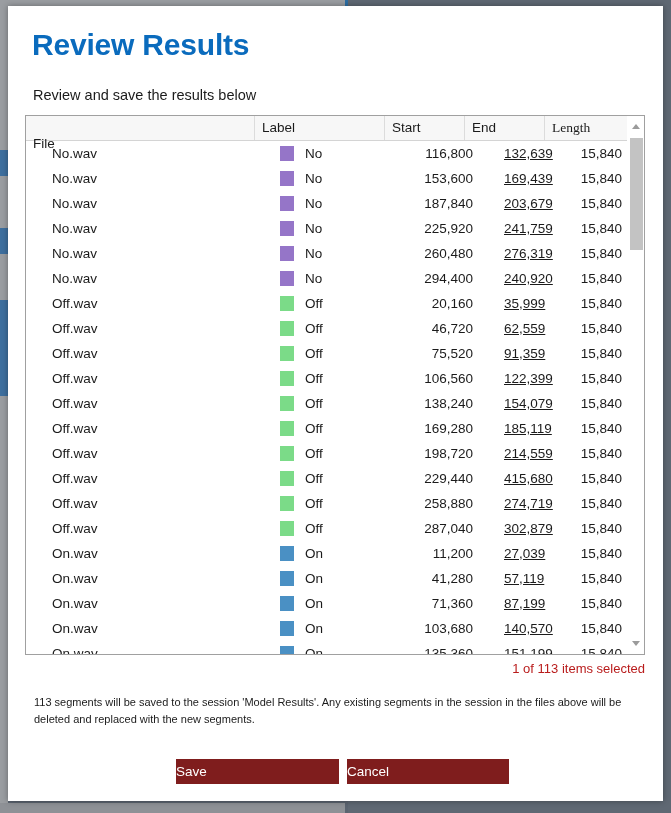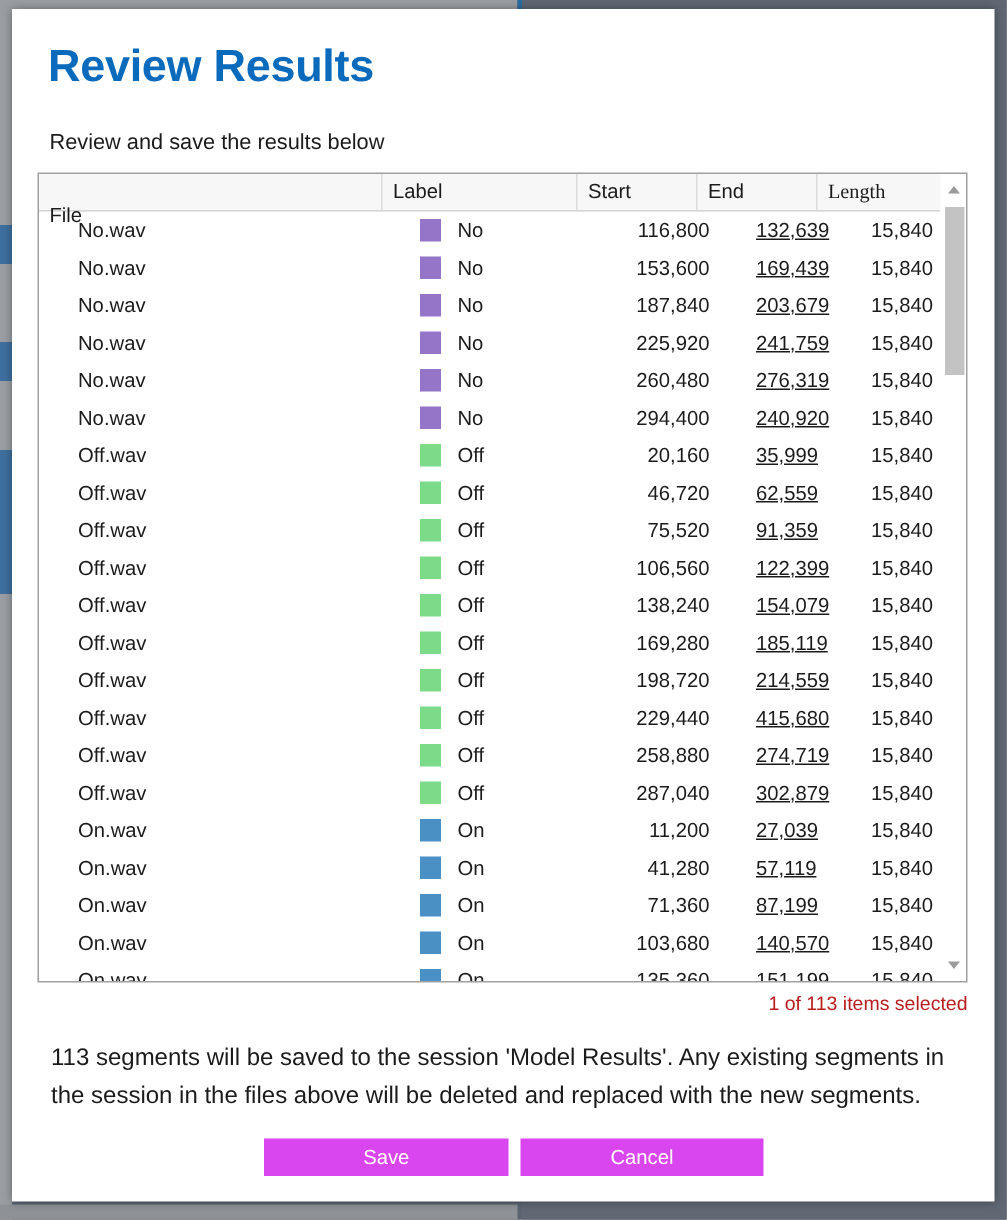--- a/index.html
+++ b/index.html
@@ -209,42 +209,42 @@
     color: #b91c1c;
     text-align: right;
   }
 
   
   .desc {
     position: absolute;
     left: 26px;
     top: 688px;
     width: 598px;
-    font-size: 16px;
+    font-size: 11px;
     line-height: 1.55;
     color: #1b1b1b;
   }
 
   
   .btn-row {
     position: absolute;
     left: 0;
     top: 753px;
     width: 655px;
     height: 30px;
   }
   .btn {
     position: absolute;
     top: 0;
     height: 25px;
     line-height: 25px;
-    background: #d946ef;
+    background: #7f1d1d;
     color: #ffffff;
     font-size: 13.5px;
-    text-align: center;
+    text-align: left;
     border: none;
     padding: 0;
     cursor: pointer;
     font-family: "Liberation Sans", sans-serif;
   }
   .btn.save   { left: 168px; width: 163px; }
   .btn.cancel { left: 339px; width: 162px; }
 </style>
 </head>
 <body>

